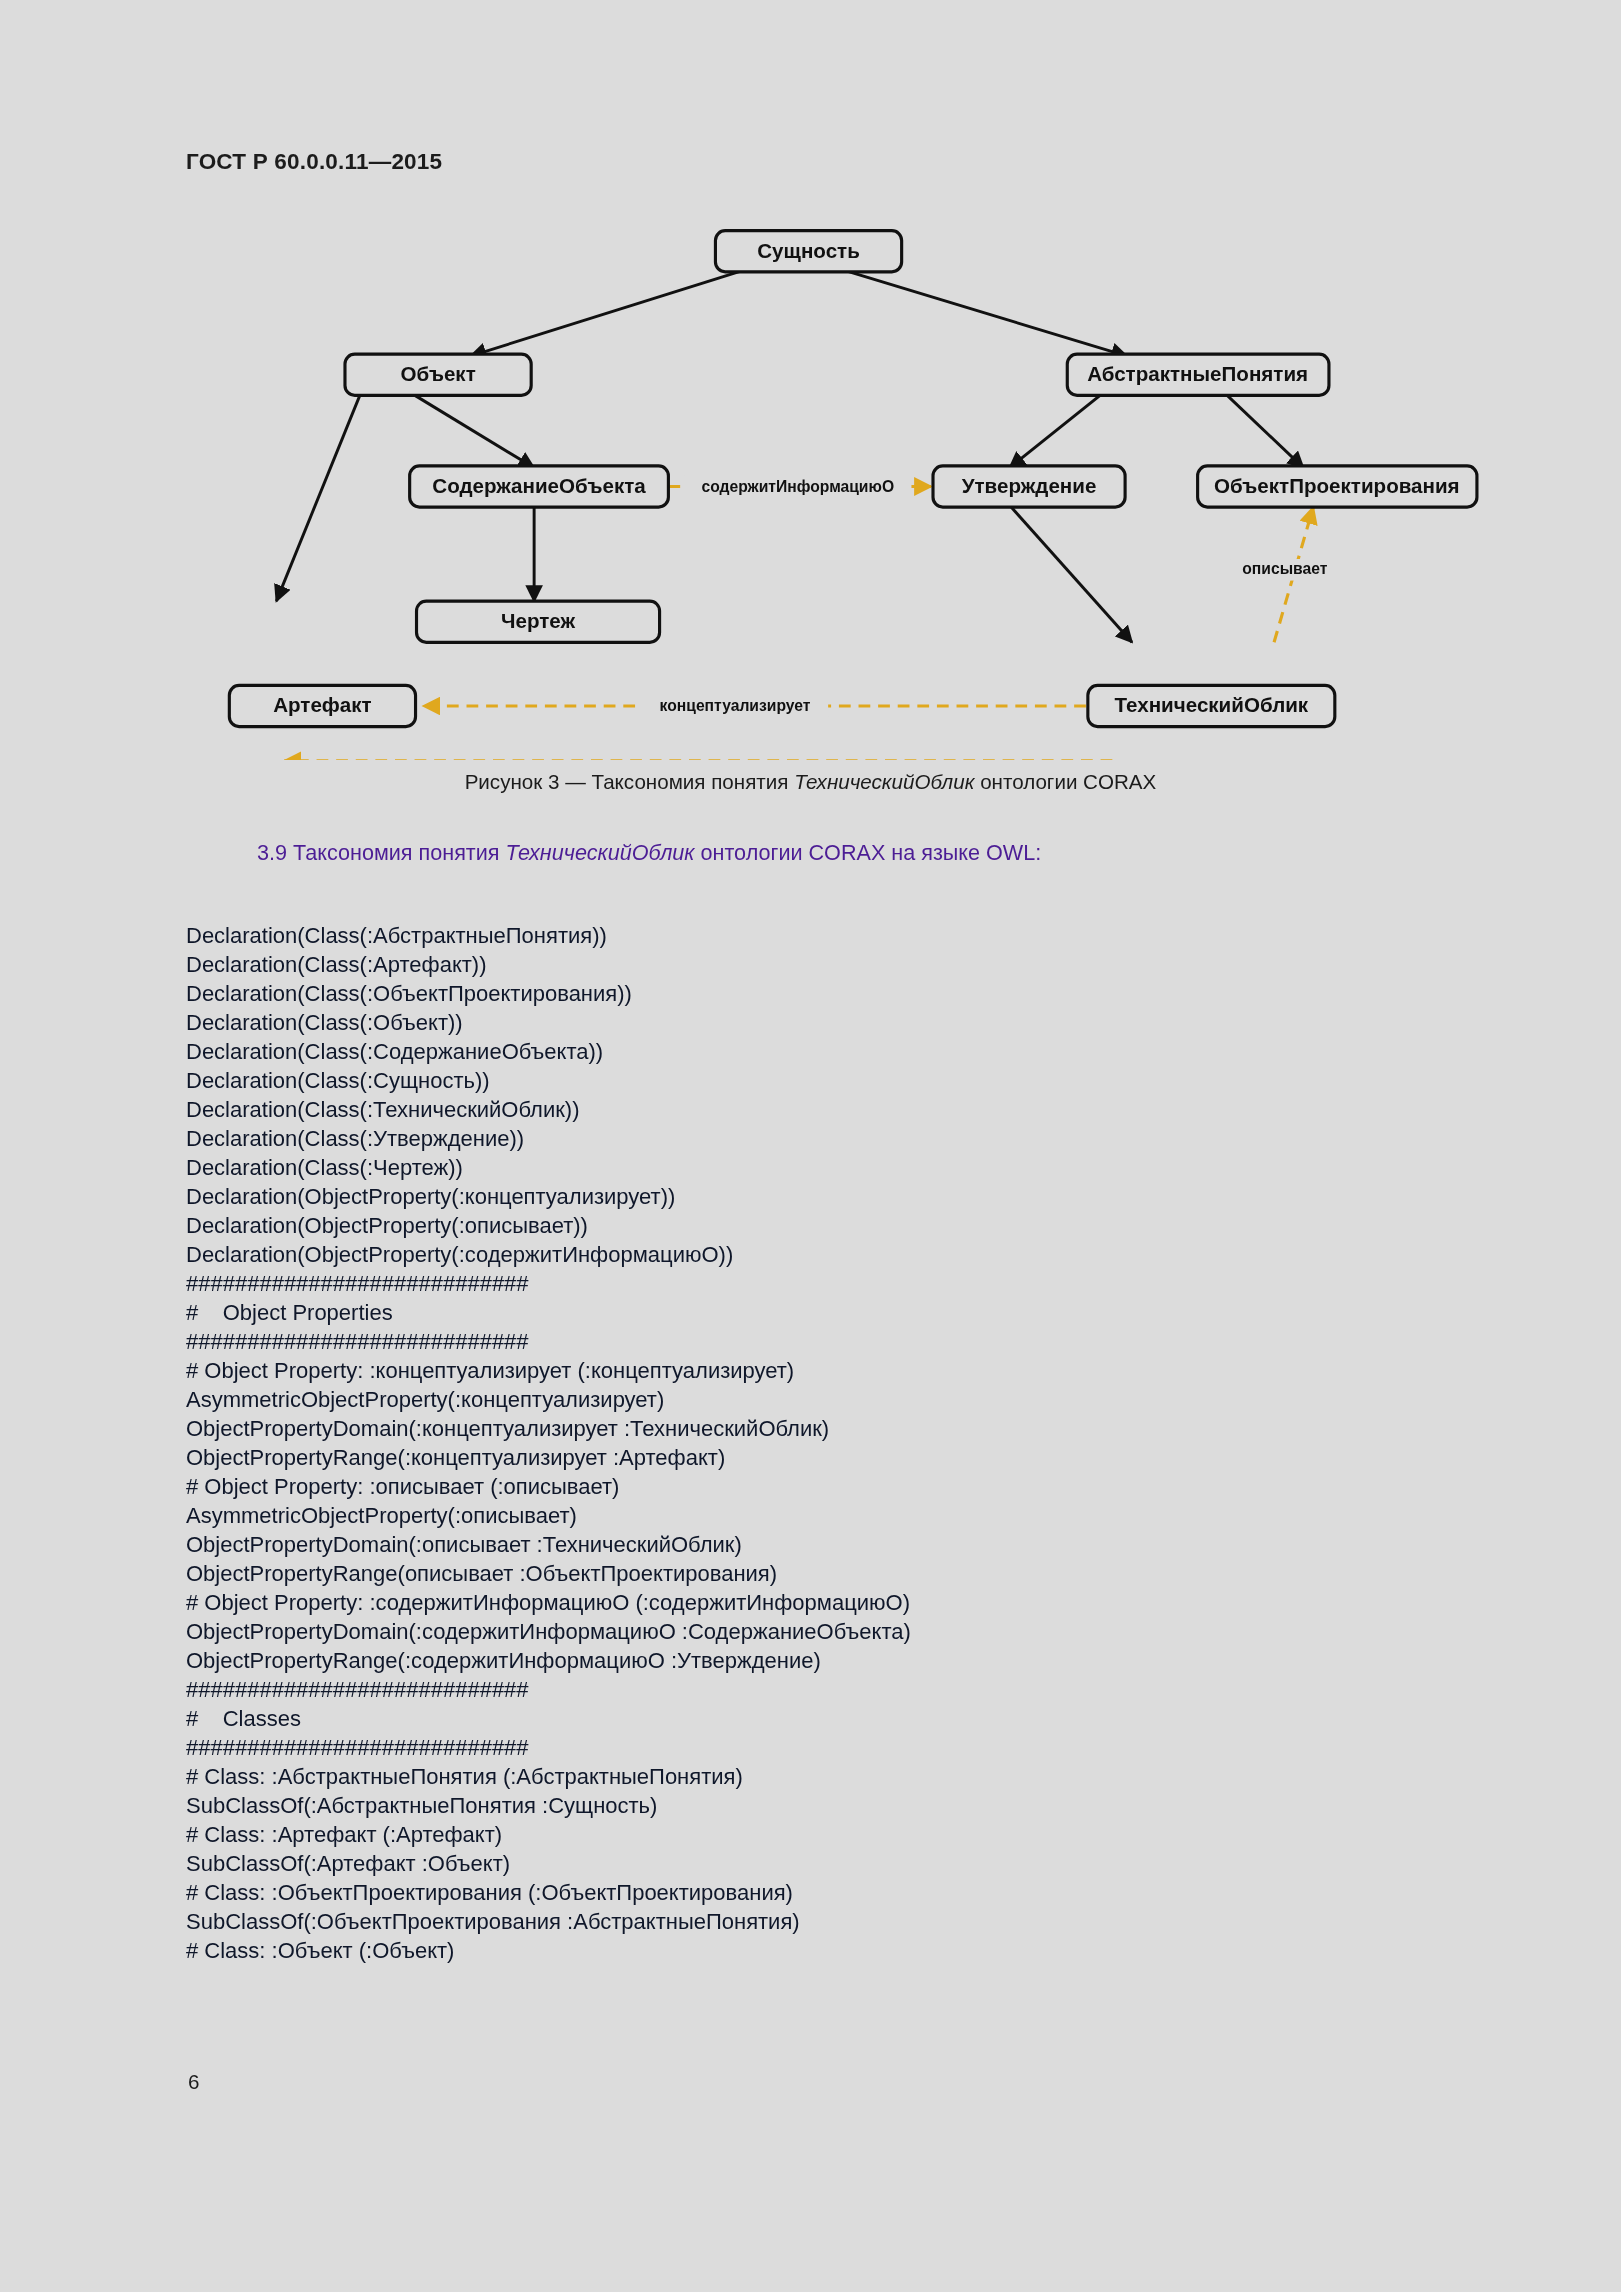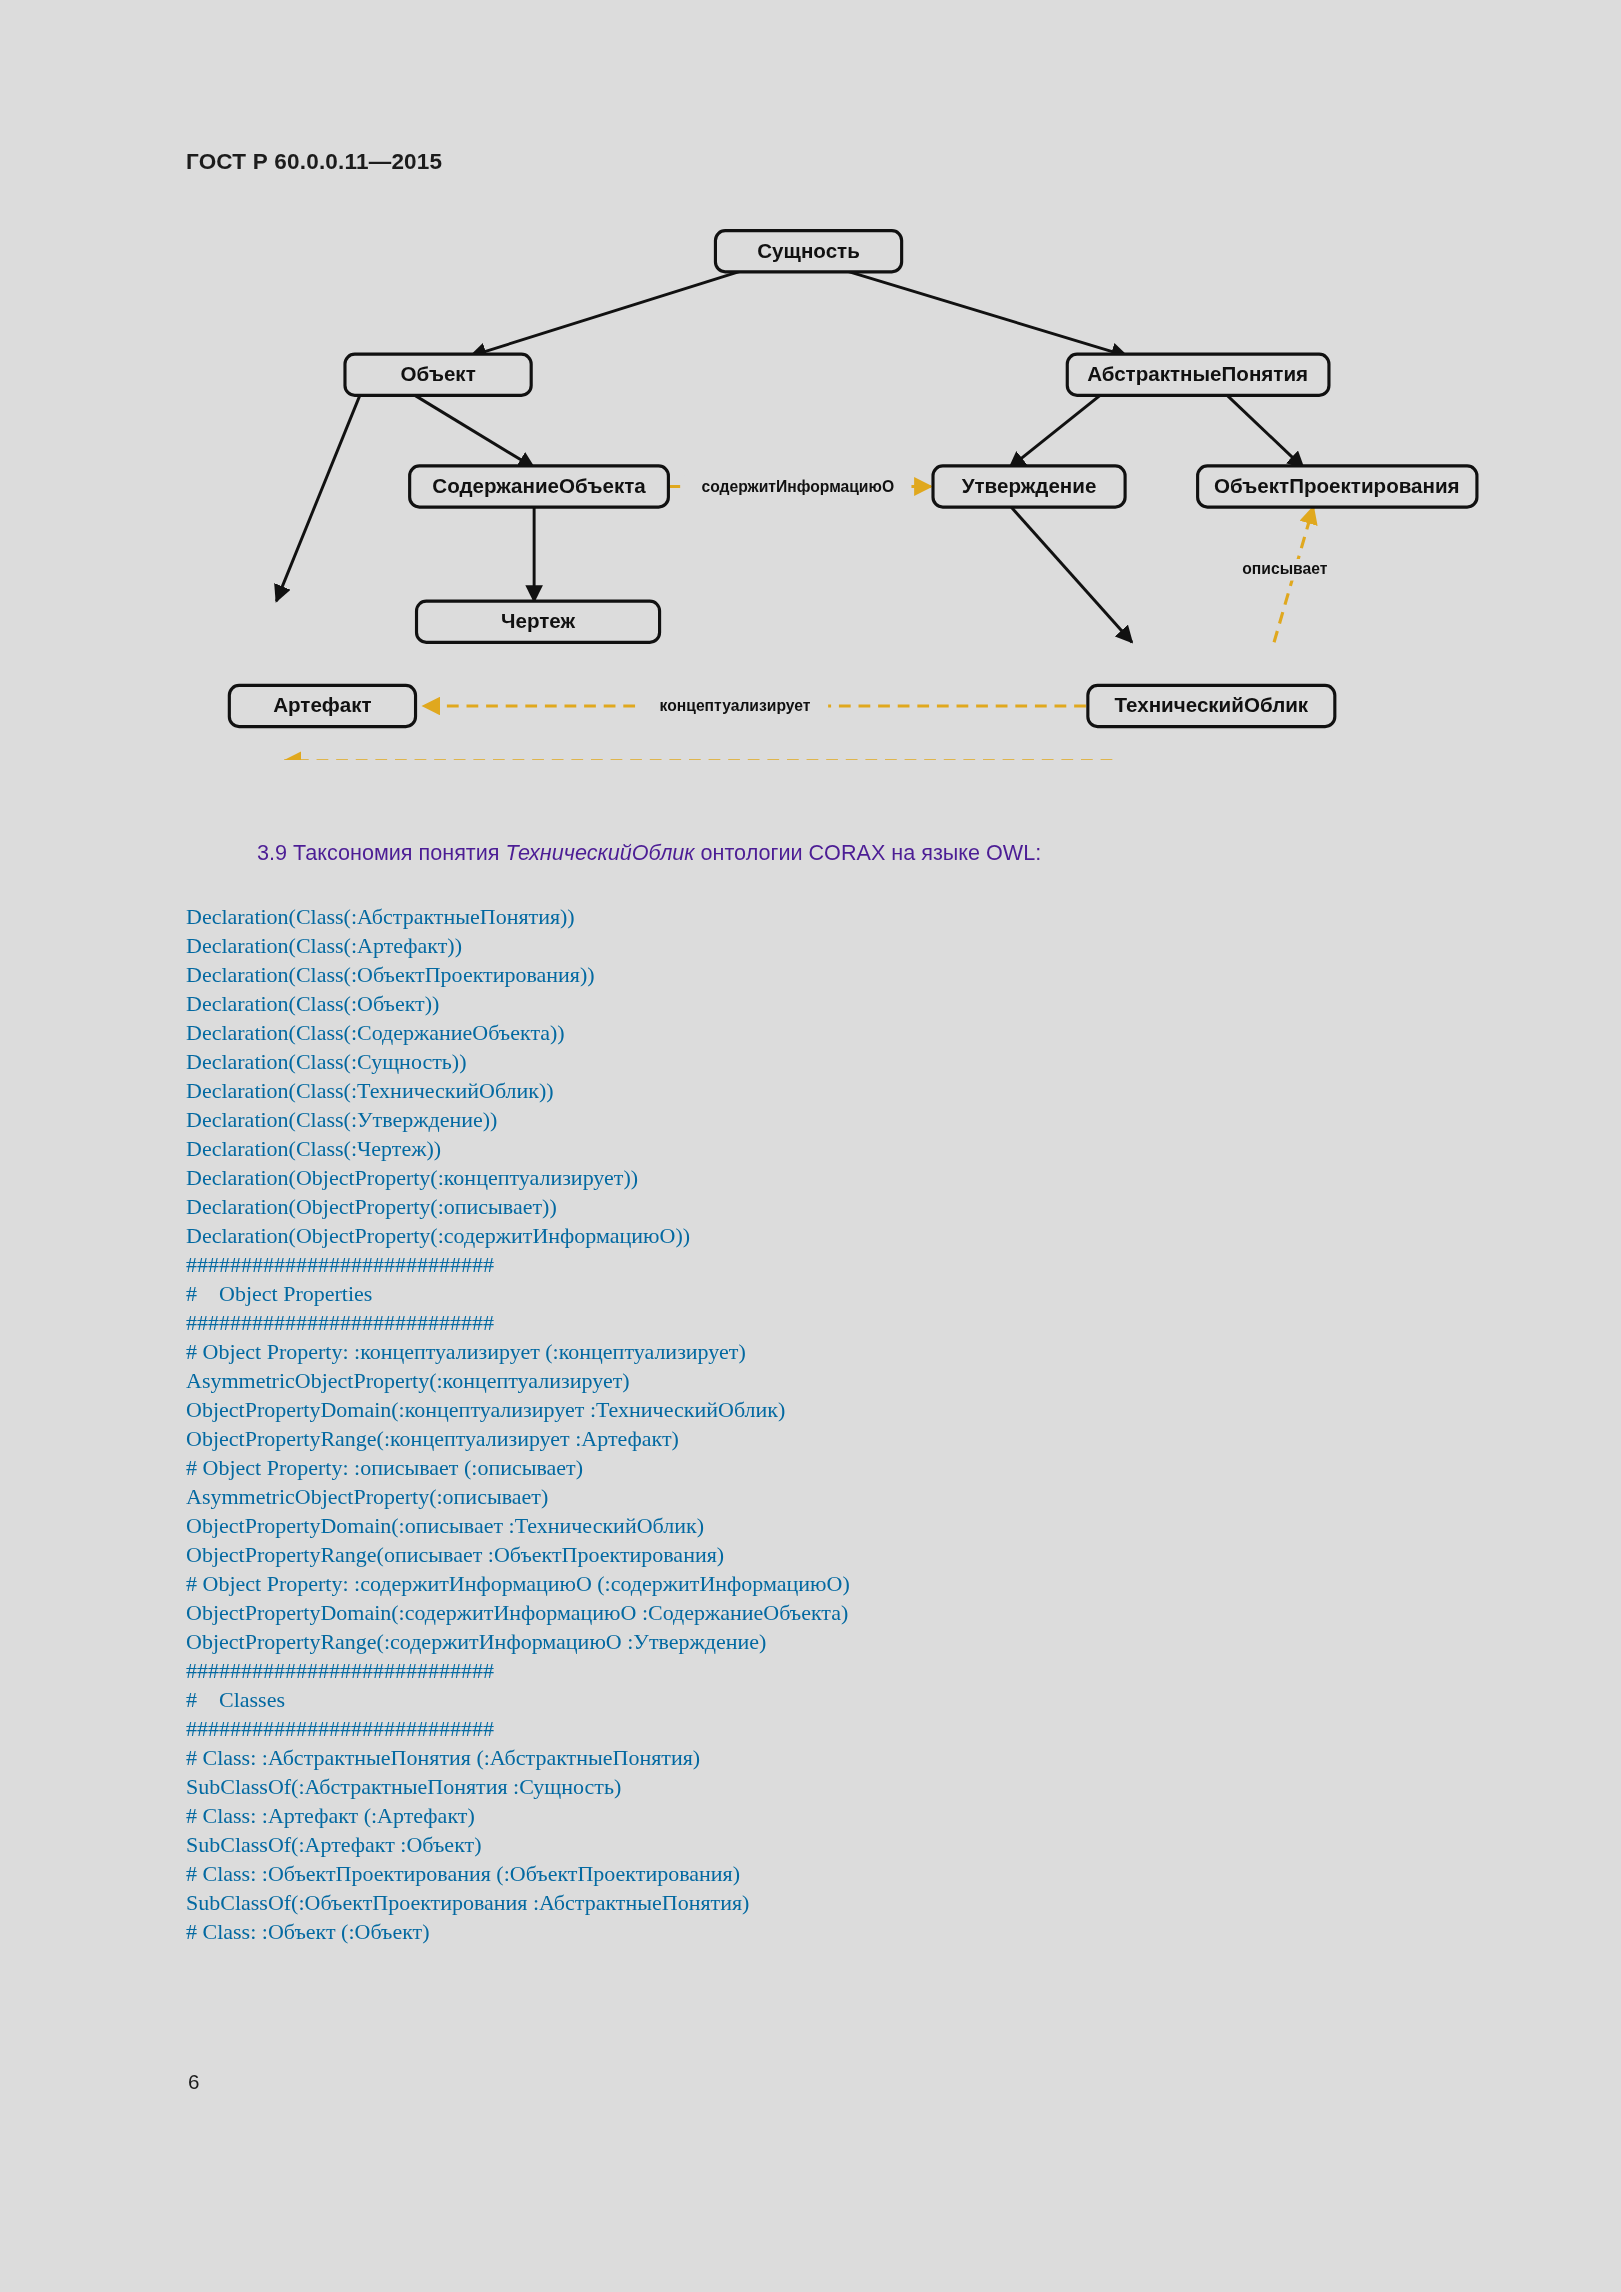--- a/index.html
+++ b/index.html
@@ -99,26 +99,26 @@
     font-size: 21.6px;
     color: #4c1d95;
     text-indent: 71px;
   }
   #para39 .it { font-style: italic; }
 
   
   #code {
     position: absolute;
     left: 186px;
-    top: 902px;
+    top: 921px;
     width: 1372px;
-    font-family: Liberation Serif, serif;
+    font-family: Liberation Sans, sans-serif;
     font-size: 22px;
     line-height: 29px;
-    color: #0369a1;
+    color: #0f172a;
     white-space: pre;
     letter-spacing: 0px;
   }
   #code .ln { display: block; height: 29px; }
 
   
   #pagenum {
     position: absolute;
     left: 188px;
     top: 2070px;
@@ -223,20 +223,21 @@
       </g>
 
       <path class="edge-dashed" d="M 1108 505 L 432 505" marker-end="url(#arrowGold)"></path>
       <g>
         <rect class="edge-label-bg" x="655" y="494" width="190" height="22"></rect>
         <text class="edge-label" x="750" y="506">концептуализирует</text>
       </g>
     </svg>
   </div>
 
+  <div id="caption"><span>Рисунок 3 — Таксономия понятия </span><span class="it">ТехническийОблик</span><span> онтологии CORAX</span></div>
 
   <div id="para39"><span>3.9 </span><span>Таксономия понятия </span><span class="it">ТехническийОблик</span><span> онтологии CORAX на языке OWL:</span></div>
 
   <div id="code"><span class="ln">Declaration(Class(:АбстрактныеПонятия))</span><span class="ln">Declaration(Class(:Артефакт))</span><span class="ln">Declaration(Class(:ОбъектПроектирования))</span><span class="ln">Declaration(Class(:Объект))</span><span class="ln">Declaration(Class(:СодержаниеОбъекта))</span><span class="ln">Declaration(Class(:Сущность))</span><span class="ln">Declaration(Class(:ТехническийОблик))</span><span class="ln">Declaration(Class(:Утверждение))</span><span class="ln">Declaration(Class(:Чертеж))</span><span class="ln">Declaration(ObjectProperty(:концептуализирует))</span><span class="ln">Declaration(ObjectProperty(:описывает))</span><span class="ln">Declaration(ObjectProperty(:содержитИнформациюО))</span><span class="ln">############################</span><span class="ln">#    Object Properties</span><span class="ln">############################</span><span class="ln"># Object Property: :концептуализирует (:концептуализирует)</span><span class="ln">AsymmetricObjectProperty(:концептуализирует)</span><span class="ln">ObjectPropertyDomain(:концептуализирует :ТехническийОблик)</span><span class="ln">ObjectPropertyRange(:концептуализирует :Артефакт)</span><span class="ln"># Object Property: :описывает (:описывает)</span><span class="ln">AsymmetricObjectProperty(:описывает)</span><span class="ln">ObjectPropertyDomain(:описывает :ТехническийОблик)</span><span class="ln">ObjectPropertyRange(описывает :ОбъектПроектирования)</span><span class="ln"># Object Property: :содержитИнформациюО (:содержитИнформациюО)</span><span class="ln">ObjectPropertyDomain(:содержитИнформациюО :СодержаниеОбъекта)</span><span class="ln">ObjectPropertyRange(:содержитИнформациюО :Утверждение)</span><span class="ln">############################</span><span class="ln">#    Classes</span><span class="ln">############################</span><span class="ln"># Class: :АбстрактныеПонятия (:АбстрактныеПонятия)</span><span class="ln">SubClassOf(:АбстрактныеПонятия :Сущность)</span><span class="ln"># Class: :Артефакт (:Артефакт)</span><span class="ln">SubClassOf(:Артефакт :Объект)</span><span class="ln"># Class: :ОбъектПроектирования (:ОбъектПроектирования)</span><span class="ln">SubClassOf(:ОбъектПроектирования :АбстрактныеПонятия)</span><span class="ln"># Class: :Объект (:Объект)</span></div>
 
   <div id="pagenum">6</div>
 
 </div>
 
 

